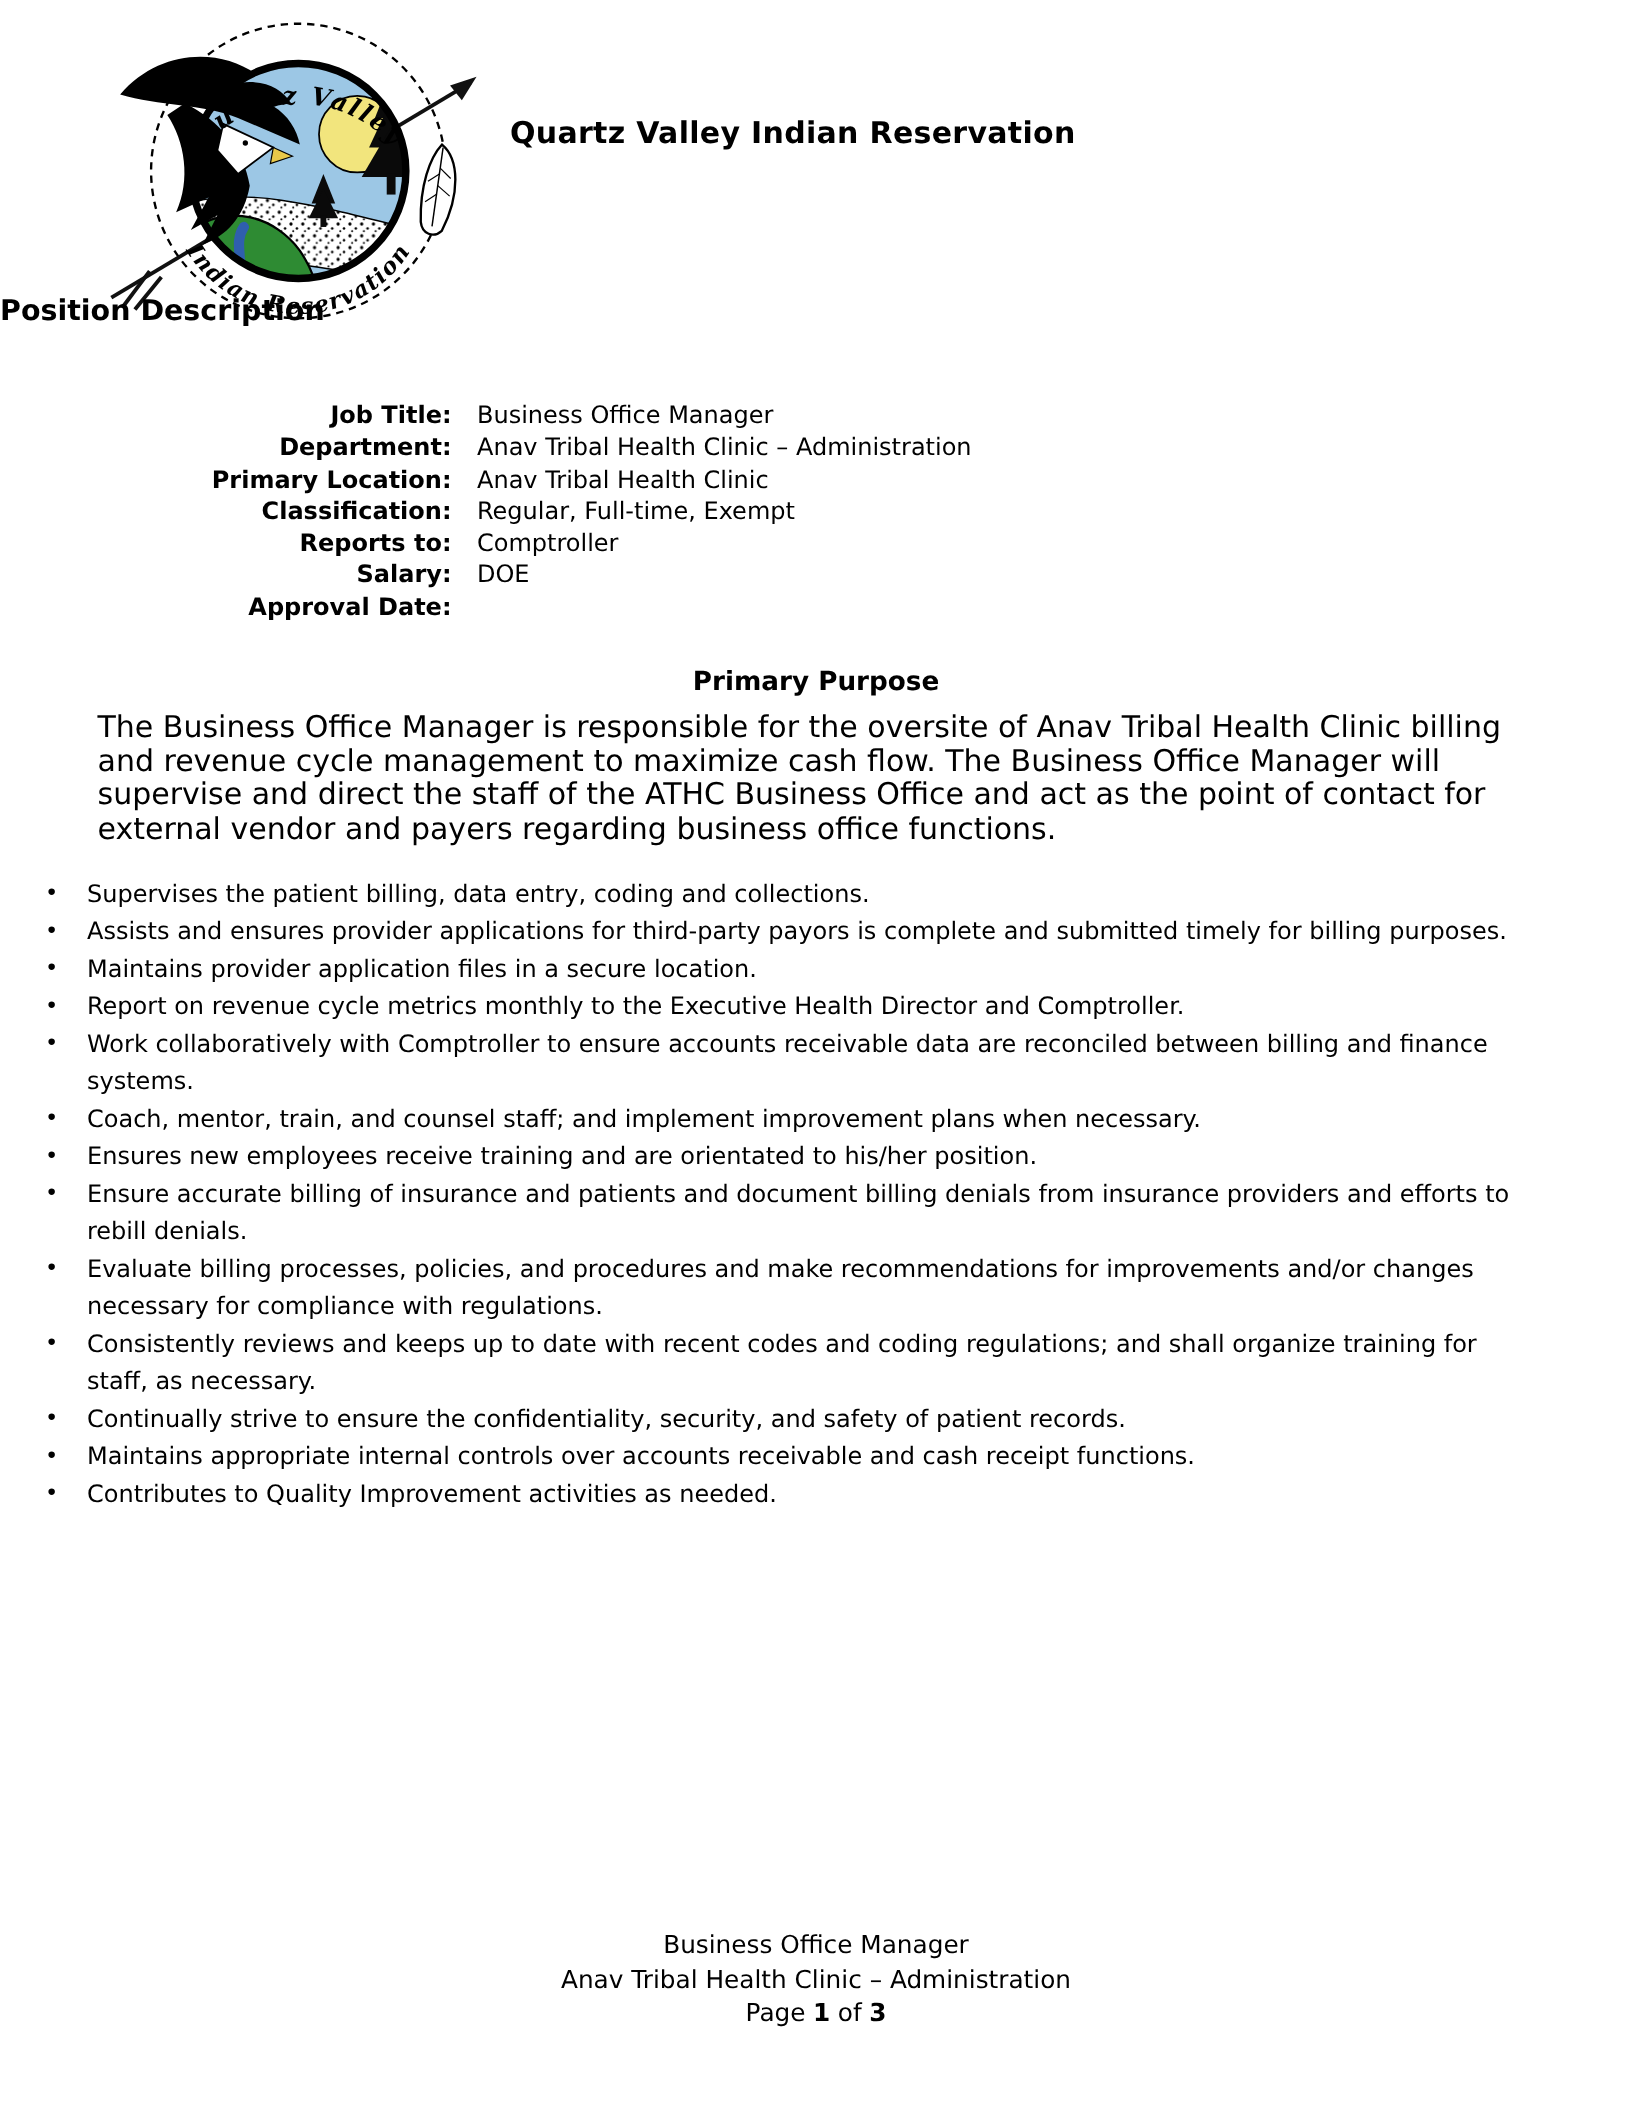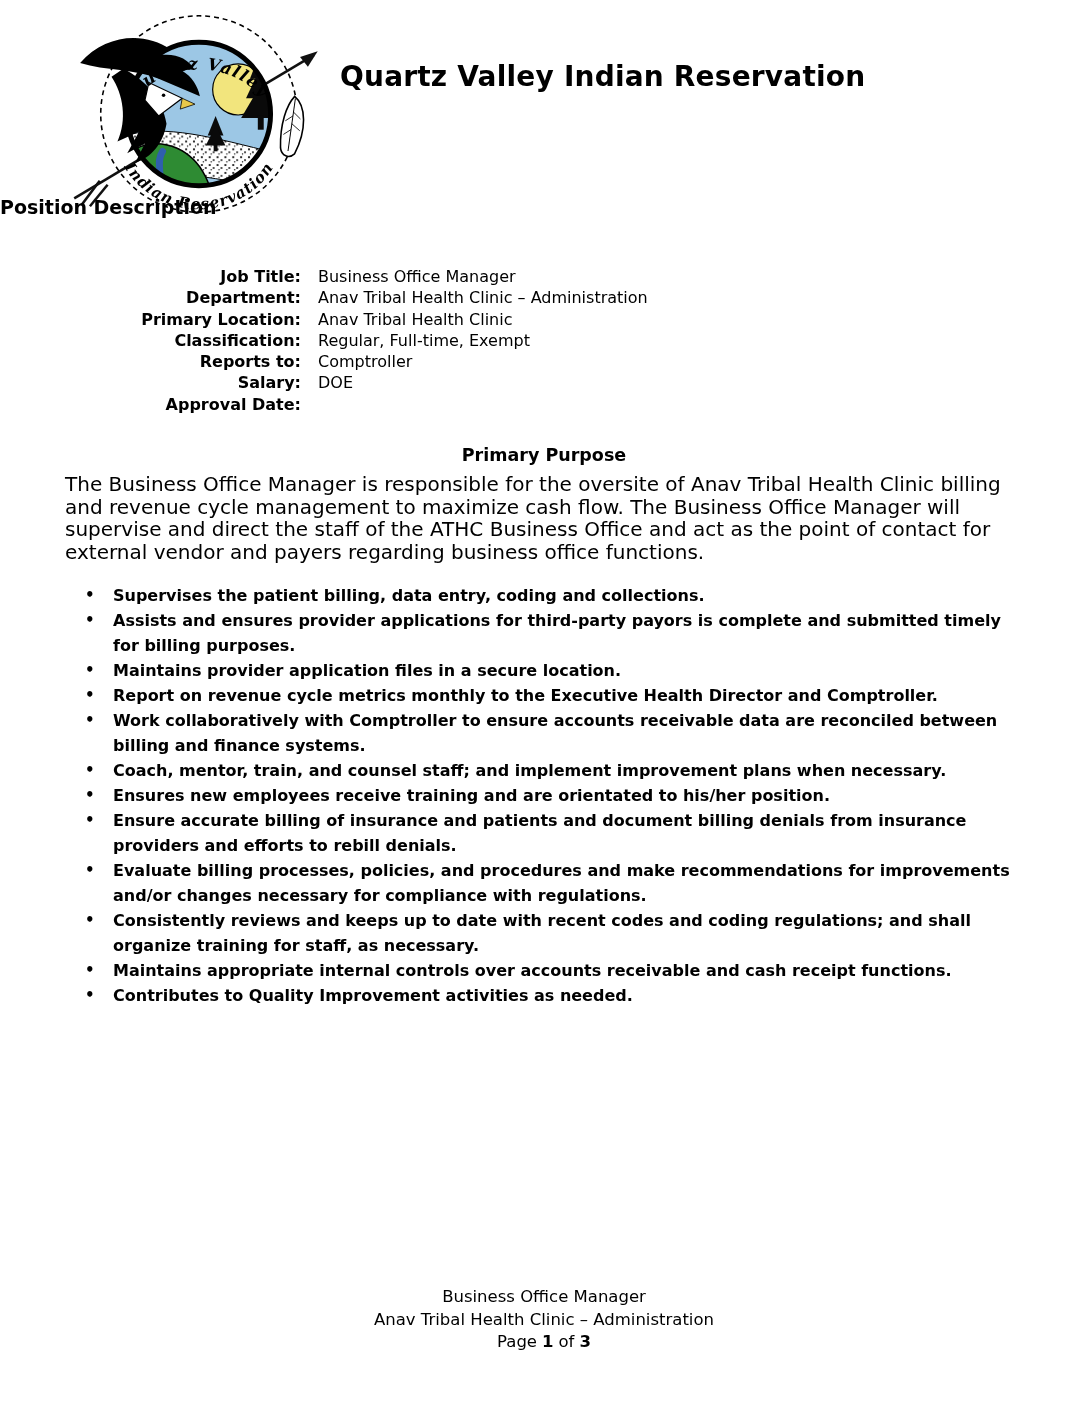--- a/index.html
+++ b/index.html
@@ -11,22 +11,22 @@
     margin: 0 auto;
     background: #ffffff;
     color: #000000;
     font-family: "DejaVu Sans", "Liberation Sans", sans-serif;
     overflow: hidden;
   }
   
   .header { position: relative; height: 238px; }
   .logo { position: absolute; left: 66px; top: 6px; width: 256px; height: 216px; }
   .org-title {
-    position: absolute; left: 340px; top: 60px;
-    font-size: 28px; font-weight: bold; letter-spacing: 0.2px;
+    position: absolute; left: 340px; top: 76px;
+    font-size: 20px; font-weight: bold; letter-spacing: 0.2px;
     margin: 0; white-space: nowrap;
   }
   .doc-title {
     position: absolute; left: 0; top: 196px; width: 100%;
     font-size: 19px; font-weight: bold; margin: 0;
   }
   
   .details {
     margin: 28px 0 0 60px;
     display: grid;
@@ -44,23 +44,23 @@
   }
   .purpose-heading { margin-top: 30px; }
   .purpose-body {
     margin: 8px 66px 0 65px;
     font-size: 20px; line-height: 22.6px;
     text-align: left;
   }
   .functions-heading { margin-top: 27px; }
   ul.functions {
     list-style: none;
-    margin: 20px 70px 0 113px;
+    margin: 20px 70px 0 58px;
     padding: 0;
-    font-size: 16px; line-height: 25px; font-weight: bold;
+    font-size: 16px; line-height: 25px;
   }
   ul.functions li { position: relative; }
   ul.functions li::before {
     content: "\2022";
     position: absolute; left: -28px; top: 0;
     font-size: 15px;
   }
   
   .footer {
     position: absolute; left: 0; top: 1286px; width: 100%;
@@ -178,20 +178,21 @@
     <li>Supervises the patient billing, data entry, coding and collections.</li>
     <li>Assists and ensures provider applications for third-party payors is complete and submitted timely for billing purposes.</li>
     <li>Maintains provider application files in a secure location.</li>
     <li>Report on revenue cycle metrics monthly to the Executive Health Director and Comptroller.</li>
     <li>Work collaboratively with Comptroller to ensure accounts receivable data are reconciled between billing and finance systems.</li>
     <li>Coach, mentor, train, and counsel staff; and implement improvement plans when necessary.</li>
     <li>Ensures new employees receive training and are orientated to his/her position.</li>
     <li>Ensure accurate billing of insurance and patients and document billing denials from insurance providers and efforts to rebill denials.</li>
     <li>Evaluate billing processes, policies, and procedures and make recommendations for improvements and/or changes necessary for compliance with regulations.</li>
     <li>Consistently reviews and keeps up to date with recent codes and coding regulations; and shall organize training for staff, as necessary.</li>
+    <li>Continually strive to ensure the confidentiality, security, and safety of patient records.</li>
     <li>Maintains appropriate internal controls over accounts receivable and cash receipt functions.</li>
     <li>Contributes to Quality Improvement activities as needed.</li>
   </ul>
 
   <div class="footer">
     <div>Business Office Manager</div>
     <div>Anav Tribal Health Clinic – Administration</div>
     <div class="pageline">
       <span>Page</span>
       <b>1</b>

